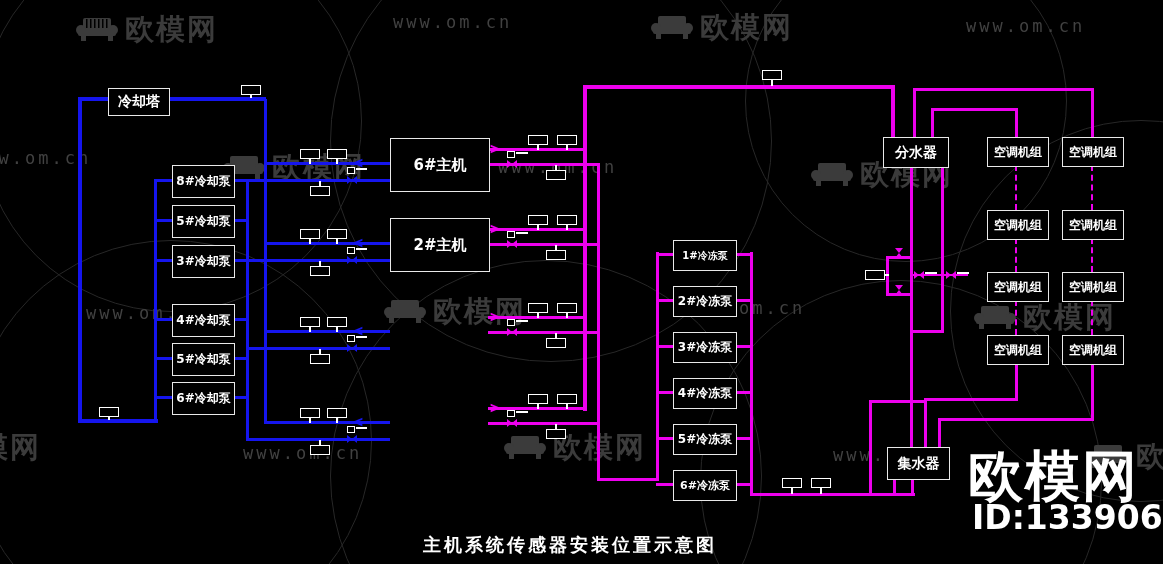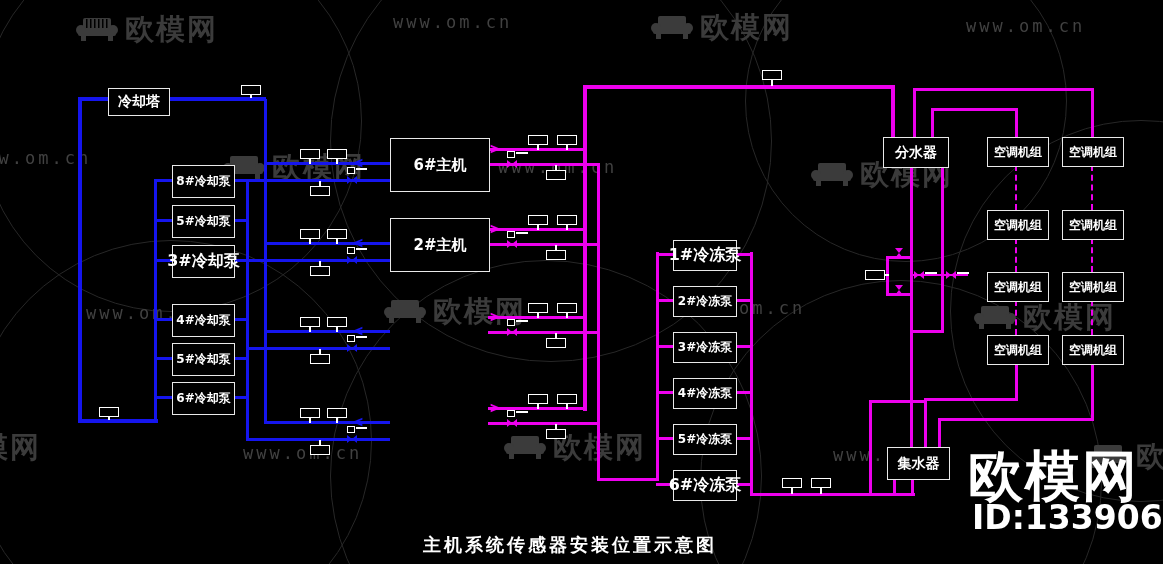--- a/index.html
+++ b/index.html
@@ -418,56 +418,56 @@
   <div class="eb" style="left:108px;top:88px;width:60px;height:26px;font-size:14px">
       <span>冷却塔</span>
     </div>
 
   <div class="eb" style="left:172px;top:165px;width:61px;height:31px;font-size:12px">
       <span>8#冷却泵</span>
     </div>
   <div class="eb" style="left:172px;top:205px;width:61px;height:31px;font-size:12px">
       <span>5#冷却泵</span>
     </div>
-  <div class="eb" style="left:172px;top:245px;width:61px;height:31px;font-size:16px">
+  <div class="eb" style="left:172px;top:245px;width:61px;height:31px;font-size:12px">
       <span>3#冷却泵</span>
     </div>
   <div class="eb" style="left:172px;top:304px;width:61px;height:31px;font-size:12px">
       <span>4#冷却泵</span>
     </div>
   <div class="eb" style="left:172px;top:343px;width:61px;height:31px;font-size:12px">
       <span>5#冷却泵</span>
     </div>
   <div class="eb" style="left:172px;top:382px;width:61px;height:31px;font-size:12px">
       <span>6#冷却泵</span>
     </div>
 
   <div class="eb" style="left:390px;top:138px;width:98px;height:52px;font-size:15px">
       <span>6#主机</span>
     </div>
   <div class="eb" style="left:390px;top:218px;width:98px;height:52px;font-size:15px">
       <span>2#主机</span>
     </div>
 
-  <div class="eb" style="left:673px;top:240px;width:62px;height:29px;font-size:16px">
+  <div class="eb" style="left:673px;top:240px;width:62px;height:29px;font-size:10px">
       <span>1#冷冻泵</span>
     </div>
   <div class="eb" style="left:673px;top:286px;width:62px;height:29px;font-size:12px">
       <span>2#冷冻泵</span>
     </div>
   <div class="eb" style="left:673px;top:332px;width:62px;height:29px;font-size:12px">
       <span>3#冷冻泵</span>
     </div>
   <div class="eb" style="left:673px;top:378px;width:62px;height:29px;font-size:12px">
       <span>4#冷冻泵</span>
     </div>
   <div class="eb" style="left:673px;top:424px;width:62px;height:29px;font-size:12px">
       <span>5#冷冻泵</span>
     </div>
-  <div class="eb" style="left:673px;top:470px;width:62px;height:29px;font-size:16px">
+  <div class="eb" style="left:673px;top:470px;width:62px;height:29px;font-size:11px">
       <span>6#冷冻泵</span>
     </div>
 
   <div class="eb" style="left:883px;top:137px;width:64px;height:29px;font-size:14px">
       <span>分水器</span>
     </div>
   <div class="eb" style="left:887px;top:447px;width:61px;height:31px;font-size:14px">
       <span>集水器</span>
     </div>
 

